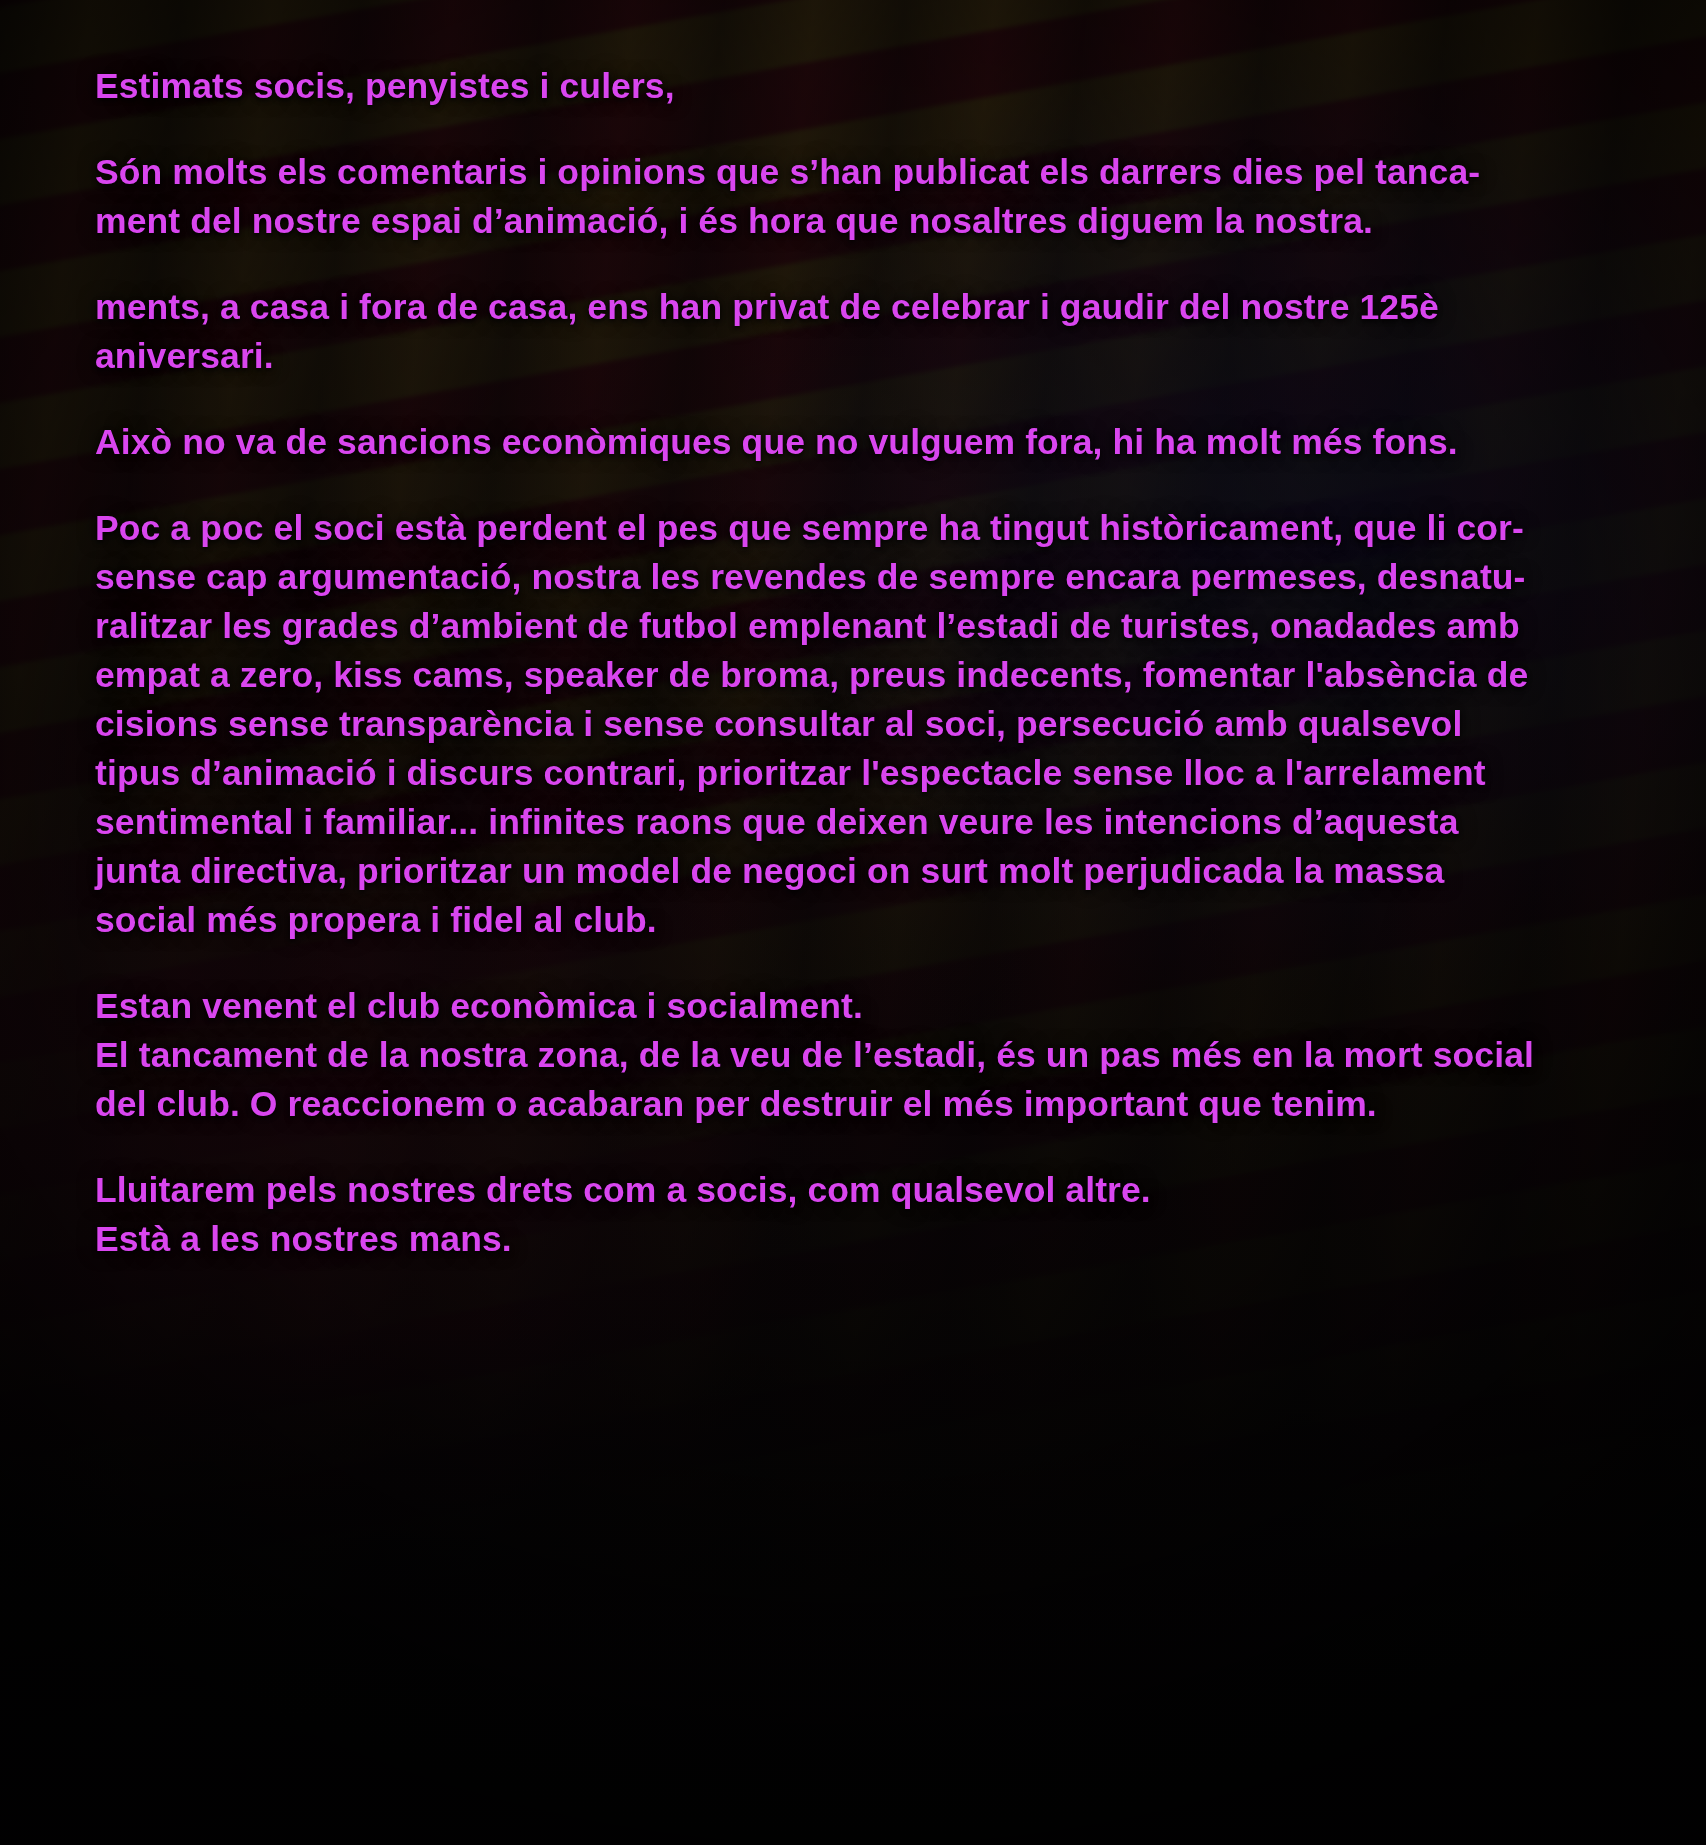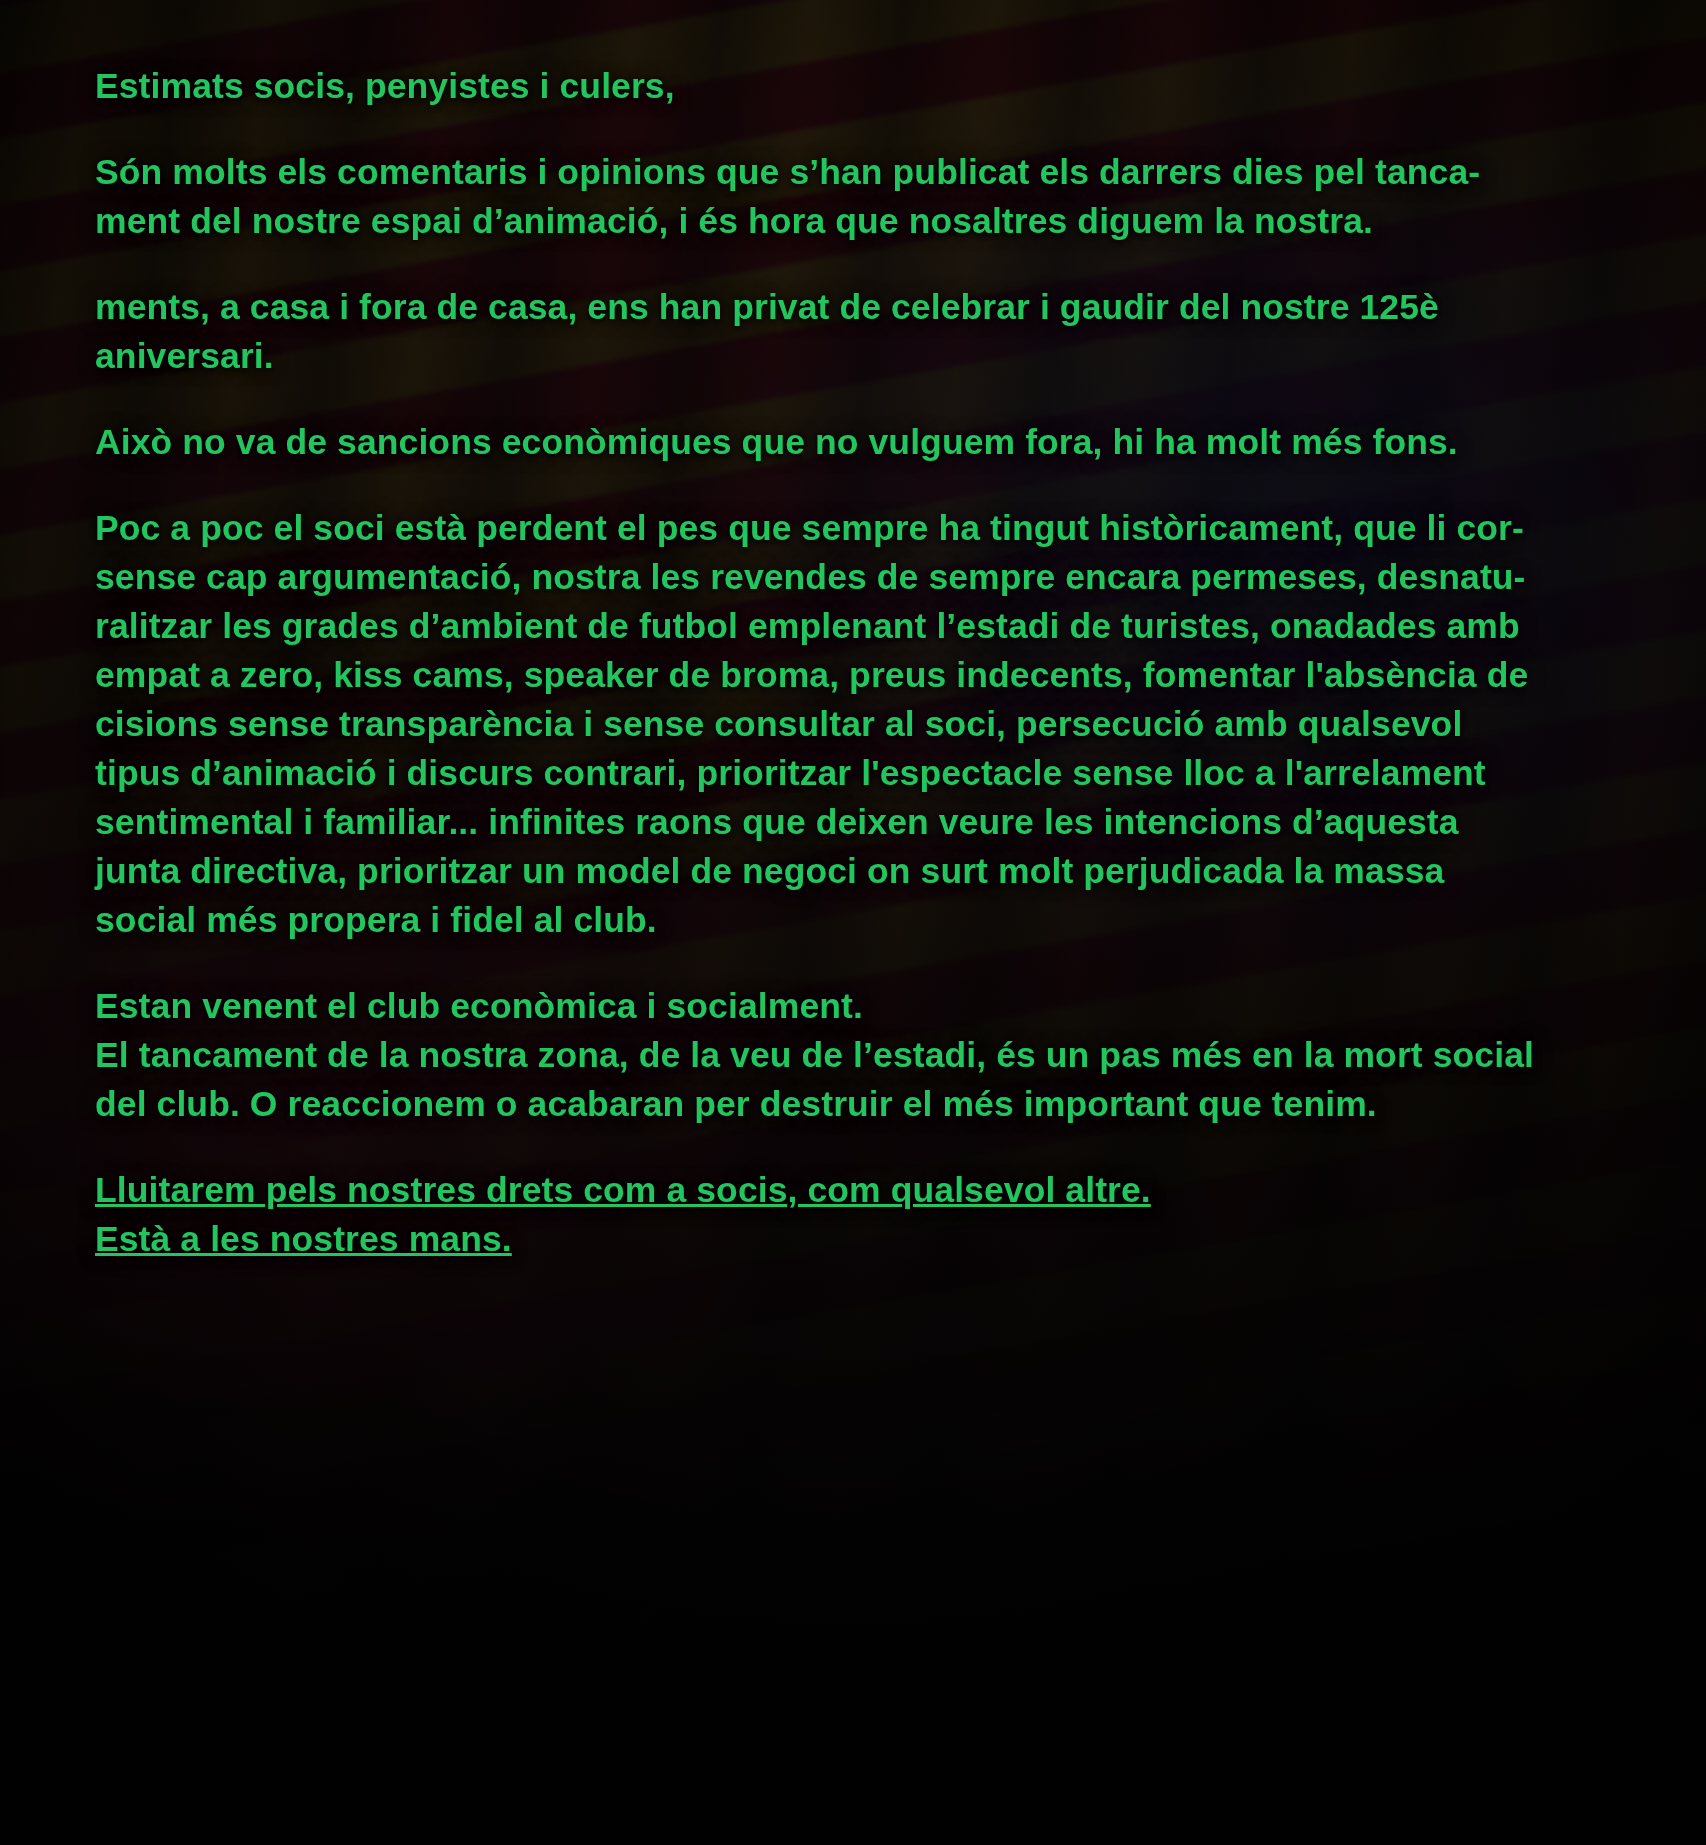--- a/index.html
+++ b/index.html
@@ -92,38 +92,37 @@
     background:
       radial-gradient(ellipse 1250px 1100px at 50% 42%, rgba(0,0,0,0) 0%, rgba(0,0,0,0.35) 62%, rgba(0,0,0,0.78) 100%);
   }
 
   
   .statement-body {
     position: absolute;
     left: 95px;
     top: 62px;
     width: 1570px;
-    color: #22c55e;
+    color: #d946ef;
     font-family: "Liberation Sans", sans-serif;
     font-weight: bold;
     font-size: 35.5px;
     line-height: 49px;
     text-align: justify;
     text-shadow: 0 2px 5px rgba(0,0,0,0.92), 0 0 18px rgba(0,0,0,0.8);
     letter-spacing: 0.1px;
   }
 
   .para {
     margin: 0 0 37px 0;
     text-align: justify;
     text-justify: inter-word;
   }
   .para:last-child {
     margin-bottom: 0;
-    text-decoration: underline;
   }
   .para.no-justify {
     text-align: left;
   }
   .para .line {
     display: block;
   }
 </style>
 </head>
 <body>

